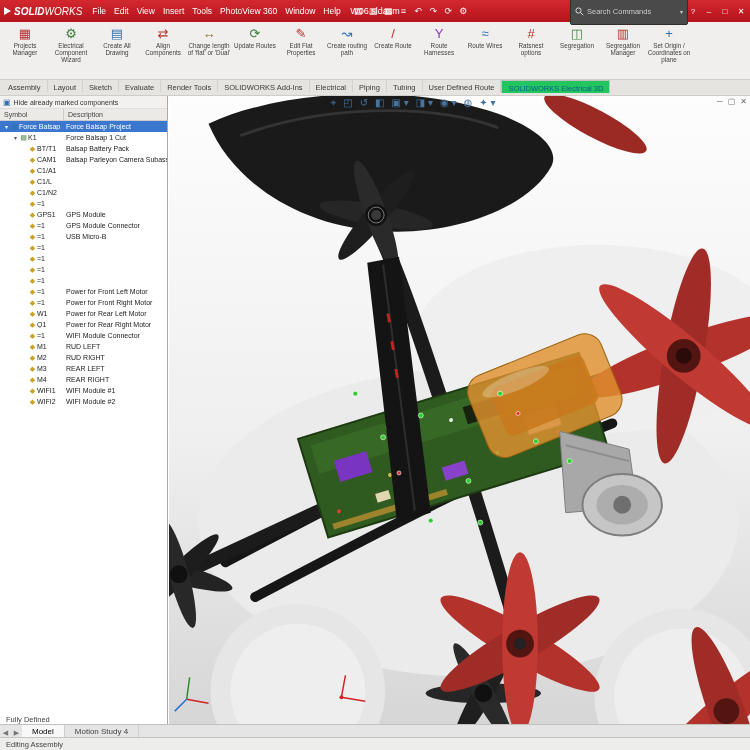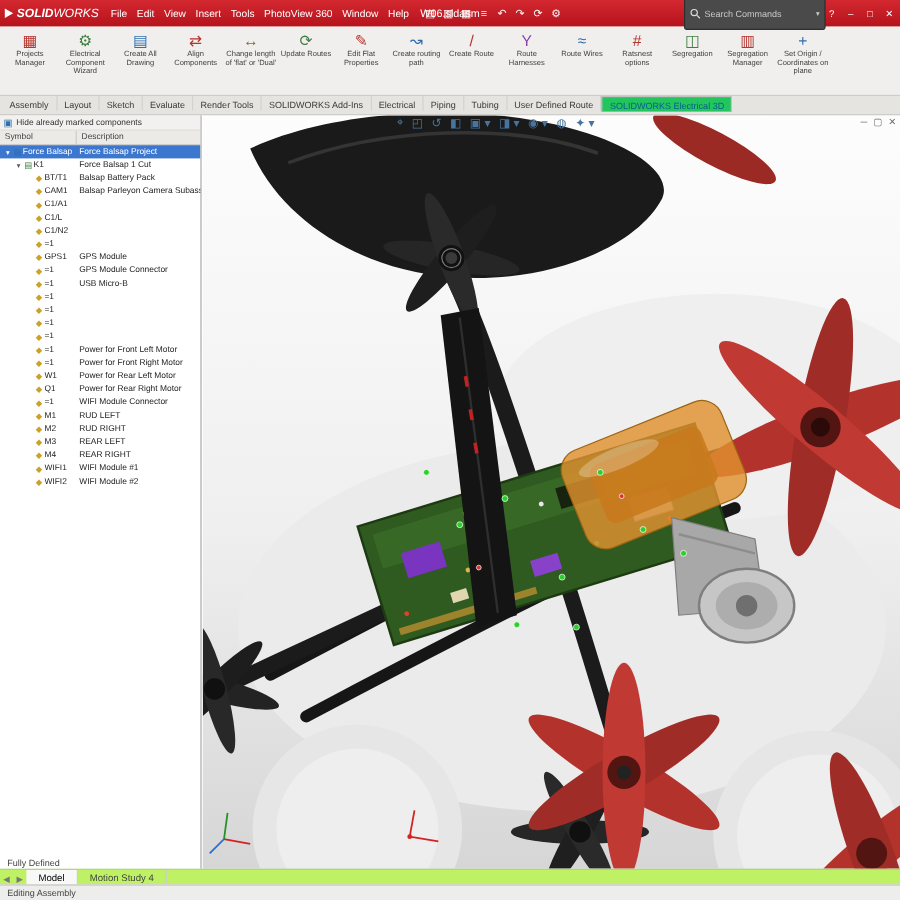--- a/index.html
+++ b/index.html
@@ -52,21 +52,21 @@
 
   
   .viewport { position:absolute; top:96px; left:169px; right:0; bottom:26px; background:linear-gradient(180deg,#fdfdfd 0%, #efefef 55%, #d6d6d6 100%); overflow:hidden; }
   .heads-up { position:absolute; top:1px; left:42%; transform:translateX(-50%); display:flex; gap:7px; z-index:5; color:#46749e; font-size:10px; }
   .hud-icon { cursor:pointer; white-space:nowrap; }
   .doc-controls { position:absolute; top:1px; right:3px; display:flex; gap:5px; color:#6b6b6b; font-size:8px; z-index:5; }
   .doc-ctl { cursor:pointer; }
   svg.drone { position:absolute; inset:0; width:100%; height:100%; display:block; }
 
   
-  .doctab-bar { position:absolute; bottom:13px; left:0; right:0; height:13px; background:#bef264; border-top:1px solid #c2c0bd; display:flex; align-items:flex-end; font-size:8px; color:#444; z-index:20; }
+  .doctab-bar { position:absolute; bottom:13px; left:0; right:0; height:13px; background:#e5e5e5; border-top:1px solid #c2c0bd; display:flex; align-items:flex-end; font-size:8px; color:#444; z-index:20; }
   .doctab-arrow { width:11px; display:flex; align-items:center; justify-content:center; color:#777; font-size:7px; cursor:pointer; }
   .doctab { padding:0 10px; display:flex; align-items:center; border-right:1px solid #cfcdca; cursor:pointer; }
   .doctab.active { background:#f8f8f8; color:#000; }
   .statusbar { position:absolute; bottom:0; left:0; right:0; height:13px; background:#ededeb; border-top:1px solid #c6c4c1; display:flex; align-items:center; font-size:7.5px; color:#444; padding:0 6px; z-index:20; }
   .status-left { flex:1; }
   .status-right { display:flex; gap:16px; margin-right:8px;flex-direction:column; }
 </style>
 </head>
 <body>
 

